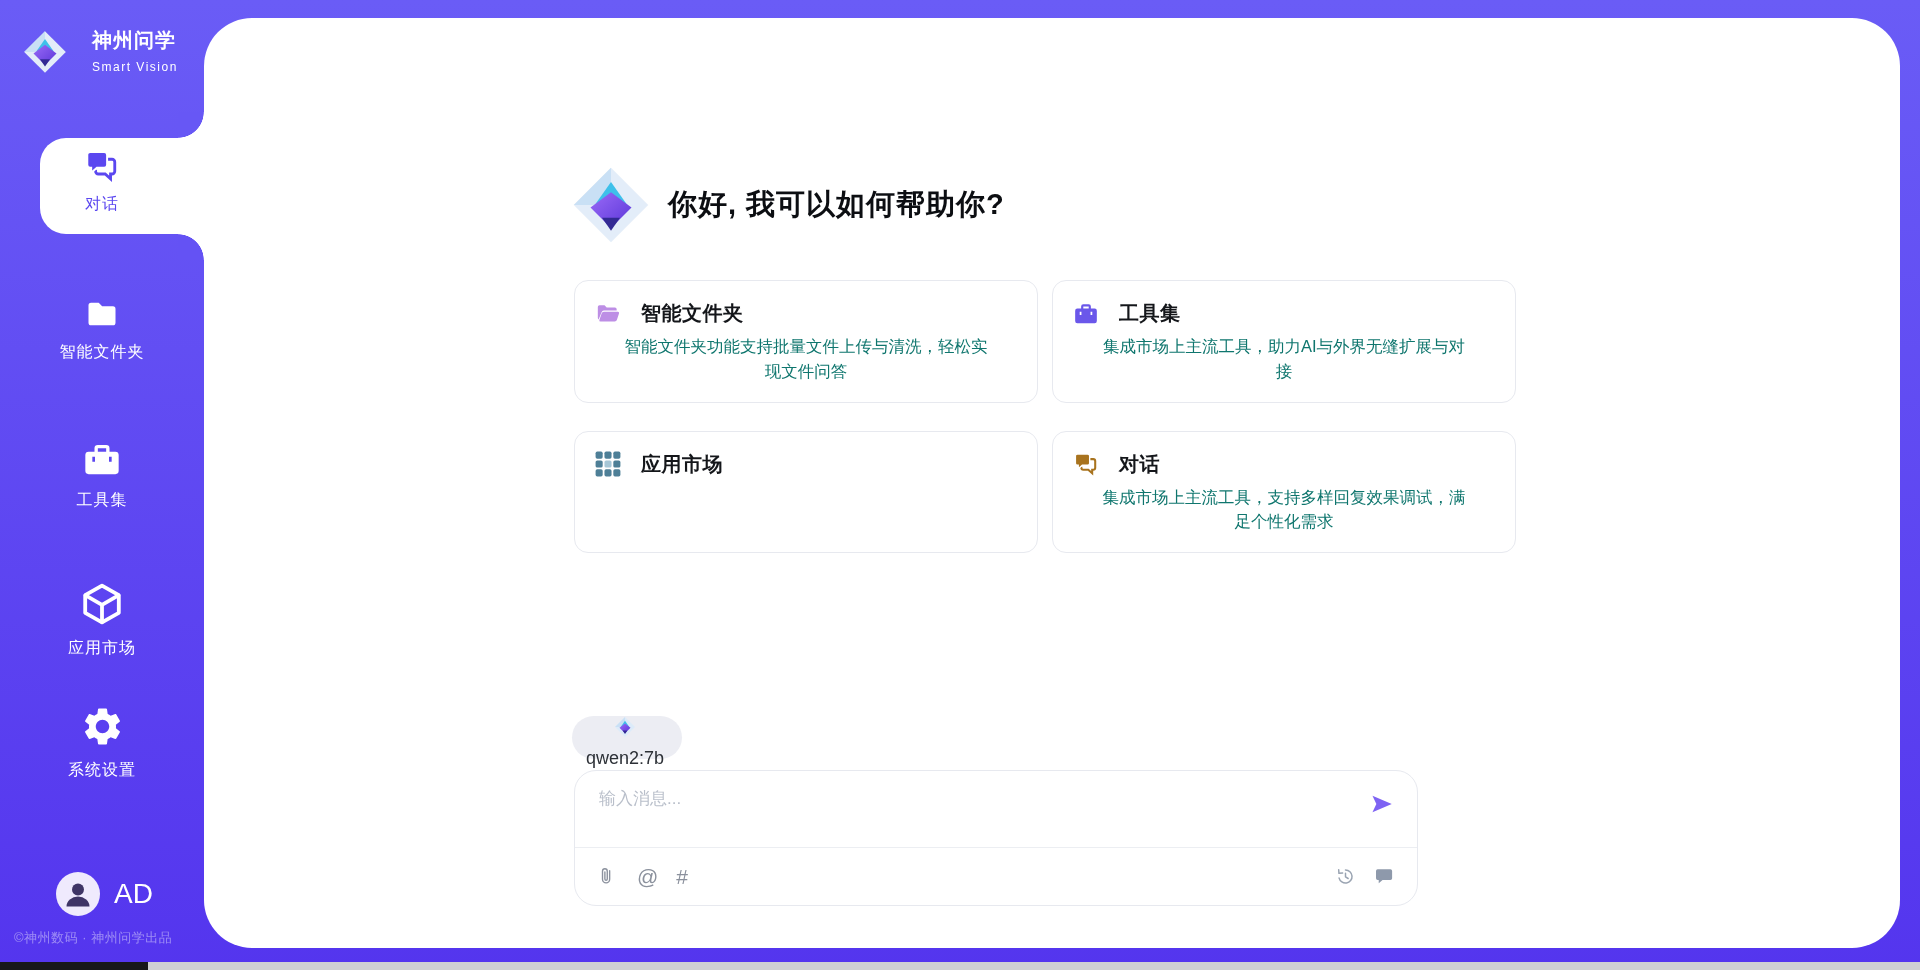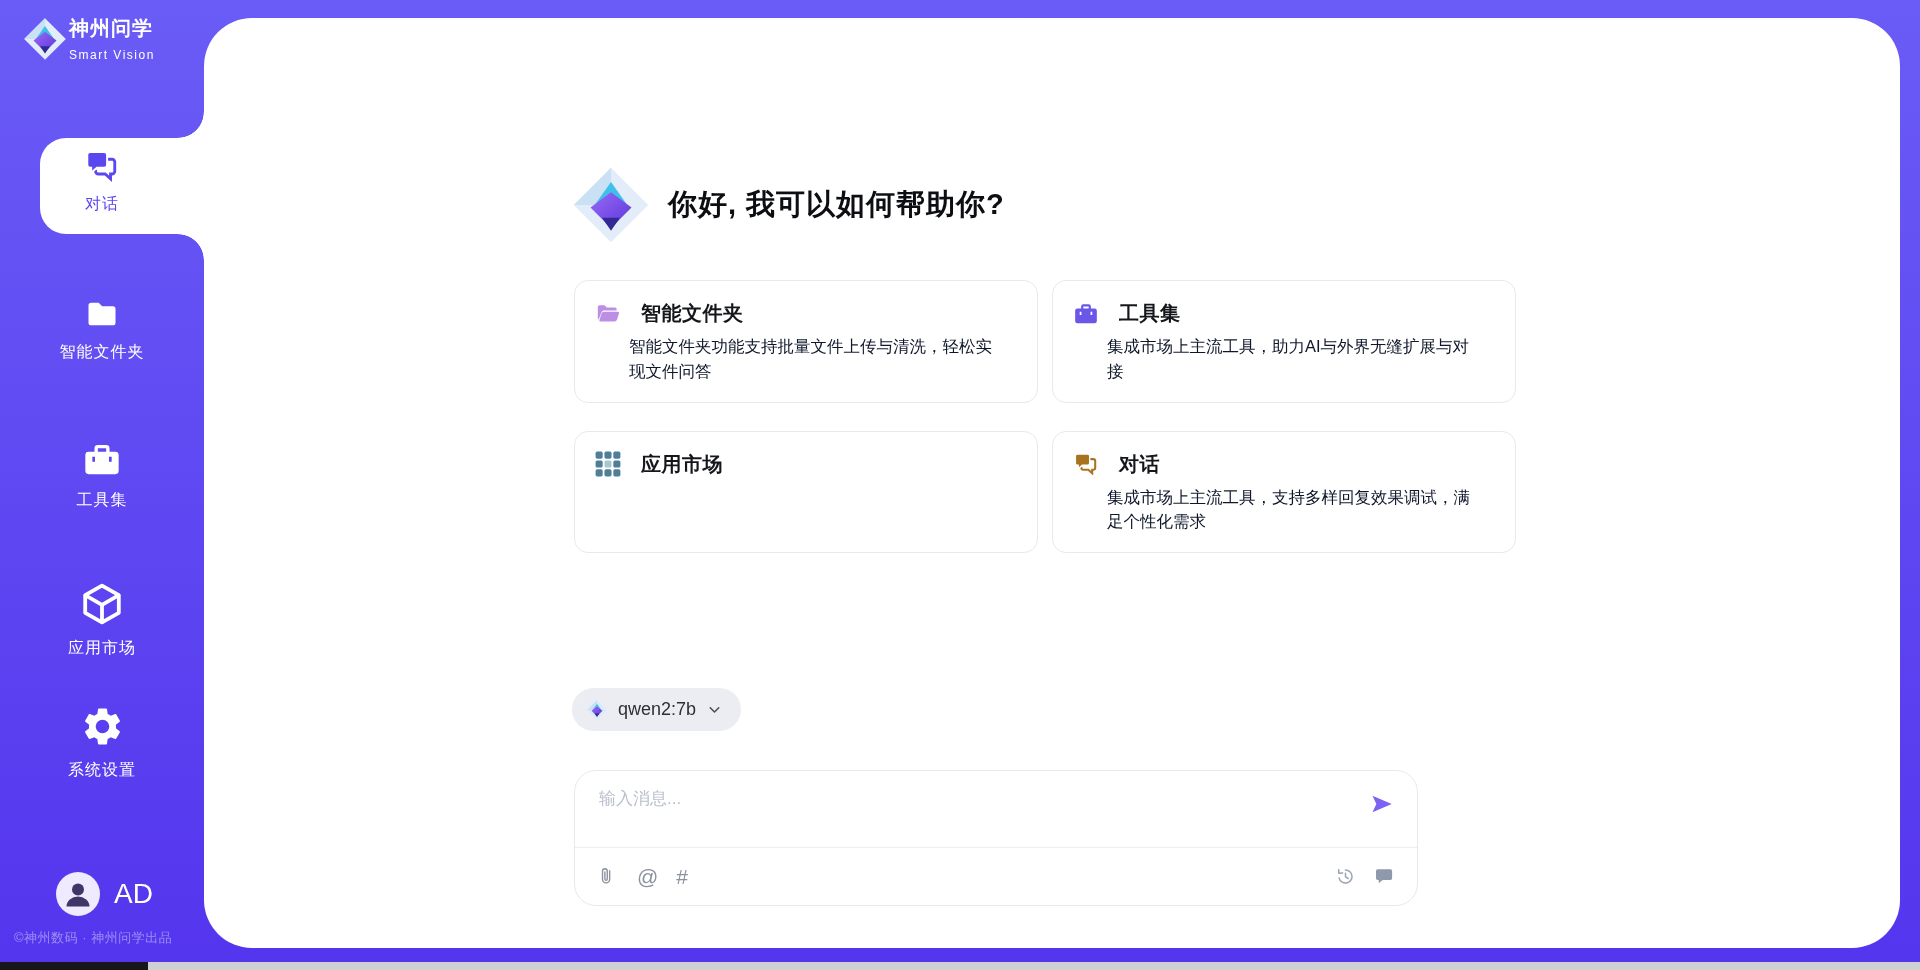--- a/index.html
+++ b/index.html
@@ -2,21 +2,21 @@
 <html><head>
 <meta charset="utf-8">
 <style>
   html,body{margin:0;padding:0;background:#2a2a2e;font-family:"Liberation Sans","DejaVu Sans",sans-serif;}
   .page{position:relative;width:1920px;height:970px;overflow:hidden;
         background:linear-gradient(180deg,#6a5cf6 0%,#5435ee 100%);}
   
   .main{position:absolute;left:204px;top:18px;width:1696px;height:930px;background:#ffffff;border-radius:48px;}
   
   .sidebar{position:absolute;left:0;top:0;width:204px;height:970px;}
-  .brand{position:absolute;left:22px;top:16px;display:flex;align-items:center;gap:1px;}
+  .brand{position:absolute;left:22px;top:29px;display:flex;gap:24px;}
   .brand-name{color:#fff;font-size:20px;font-weight:700;letter-spacing:1px;line-height:1.15;}
   .brand-sub{color:#fff;font-size:12px;letter-spacing:1.5px;margin-top:8px;}
   .tab{position:absolute;left:40px;top:138px;width:170px;height:96px;background:#fff;border-radius:26px 0 0 26px;}
   .fillet{position:absolute;left:178px;width:26px;height:26px;}
   .fillet.top{top:112px;background:radial-gradient(circle at 0 0,#6757f5 0 25.4px,#ffffff 26px);}
   .fillet.bot{top:234px;background:radial-gradient(circle at 0 100%,#6452f4 0 25.4px,#ffffff 26px);}
   .nav-item{position:absolute;left:0;width:204px;display:flex;flex-direction:column;align-items:center;gap:10px;
             color:#ffffff;cursor:pointer;z-index:3;}
   .nav-item .lbl{font-size:16px;letter-spacing:1px;}
   .nav-item.active{color:#5b47f0;}
@@ -30,21 +30,21 @@
   .side-footer{position:absolute;left:14px;top:929px;width:190px;color:rgba(255,255,255,0.42);font-size:13px;letter-spacing:.5px;white-space:nowrap;}
   
   .greeting{position:absolute;left:366px;top:146px;display:flex;align-items:center;gap:16px;}
   .greeting h1{margin:0;font-size:29px;font-weight:700;color:#0c0e12;letter-spacing:1px;}
   
   .cards{position:absolute;left:370px;top:262px;display:grid;grid-template-columns:464px 464px;column-gap:14px;row-gap:28px;}
   .card{box-sizing:border-box;background:#fff;border:1px solid #e7e9ef;border-radius:14px;min-height:120px;
         padding:19px 24px 18px 20px;cursor:pointer;}
   .card-head{display:flex;align-items:center;gap:20px;}
   .card-title{font-size:20px;font-weight:700;color:#14161a;letter-spacing:.5px;}
-  .card-desc{margin-top:7px;margin-left:34px;width:376px;font-size:16.5px;line-height:1.5;color:#0f172a;}
+  .card-desc{margin-top:7px;margin-left:23px;width:376px;font-size:16.5px;line-height:1.5;color:#0f766e;text-align:center;}
   
   .model-pill{position:absolute;left:370px;top:698px;height:43px;display:flex;align-items:center;gap:10px;
               background:#ecedf3;border-radius:22px;padding:0 18px 0 14px;cursor:pointer;}
   .model-pill .model-name{font-size:18px;color:#2c3036;font-weight:500;}
   
   .composer{position:absolute;left:370px;top:752px;width:844px;height:136px;box-sizing:border-box;
             background:#fff;border:1px solid #e7e9ef;border-radius:22px;}
   .composer textarea{position:absolute;left:22px;top:14px;width:850px;height:56px;border:none;outline:none;resize:none;
             font-family:inherit;font-size:17px;color:#222;background:transparent;}
   .composer textarea::placeholder{color:#b9bfca;}
@@ -227,21 +227,21 @@
             <path d="M9.5 7.5h9.2a1.8 1.8 0 0 1 1.8 1.8v6.2a1.8 1.8 0 0 1-1.8 1.8h-1v3.2l-3.6-3.2h-4.6a1.8 1.8 0 0 1-1.8-1.8v-1" fill="none" stroke="currentColor" stroke-width="1.9"></path>
             <path d="M2.2 4.6A1.9 1.9 0 0 1 4.1 2.7h9.4a1.9 1.9 0 0 1 1.9 1.9v6.6a1.9 1.9 0 0 1-1.9 1.9H8.6l-3.8 3.4v-3.4h-.7a1.9 1.9 0 0 1-1.9-1.9z" fill="currentColor" stroke="#ffffff" stroke-width="1.3"></path>
           </svg>
         </span>
         <span class="card-title">对话</span>
       </div>
       <div class="card-desc">集成市场上主流工具，支持多样回复效果调试，满足个性化需求</div>
     </div>
   </section>
 
-  <div class="model-pill" style="left:572px;top:688px;">
+  <div class="model-pill" style="left:572px;top:716px;flex-direction:column;">
     <span>
       <svg width="22" height="22" viewBox="0 0 64 64">
         <polygon points="32,3 61,32 32,61 3,32" fill="#dcebf9"></polygon>
         <polygon points="32,3 3,32 32,32" fill="#c9e0f5"></polygon>
         <polygon points="32,14 44,31 32,36 20,31" fill="#3ec0ea"></polygon>
         <polygon points="32,22 48,34 32,50 16,34" fill="url(#pg)"></polygon>
         <polygon points="25,42 39,42 32,52" fill="#322a94"></polygon>
       </svg>
     </span>
     <span class="model-name">qwen2:7b</span>

